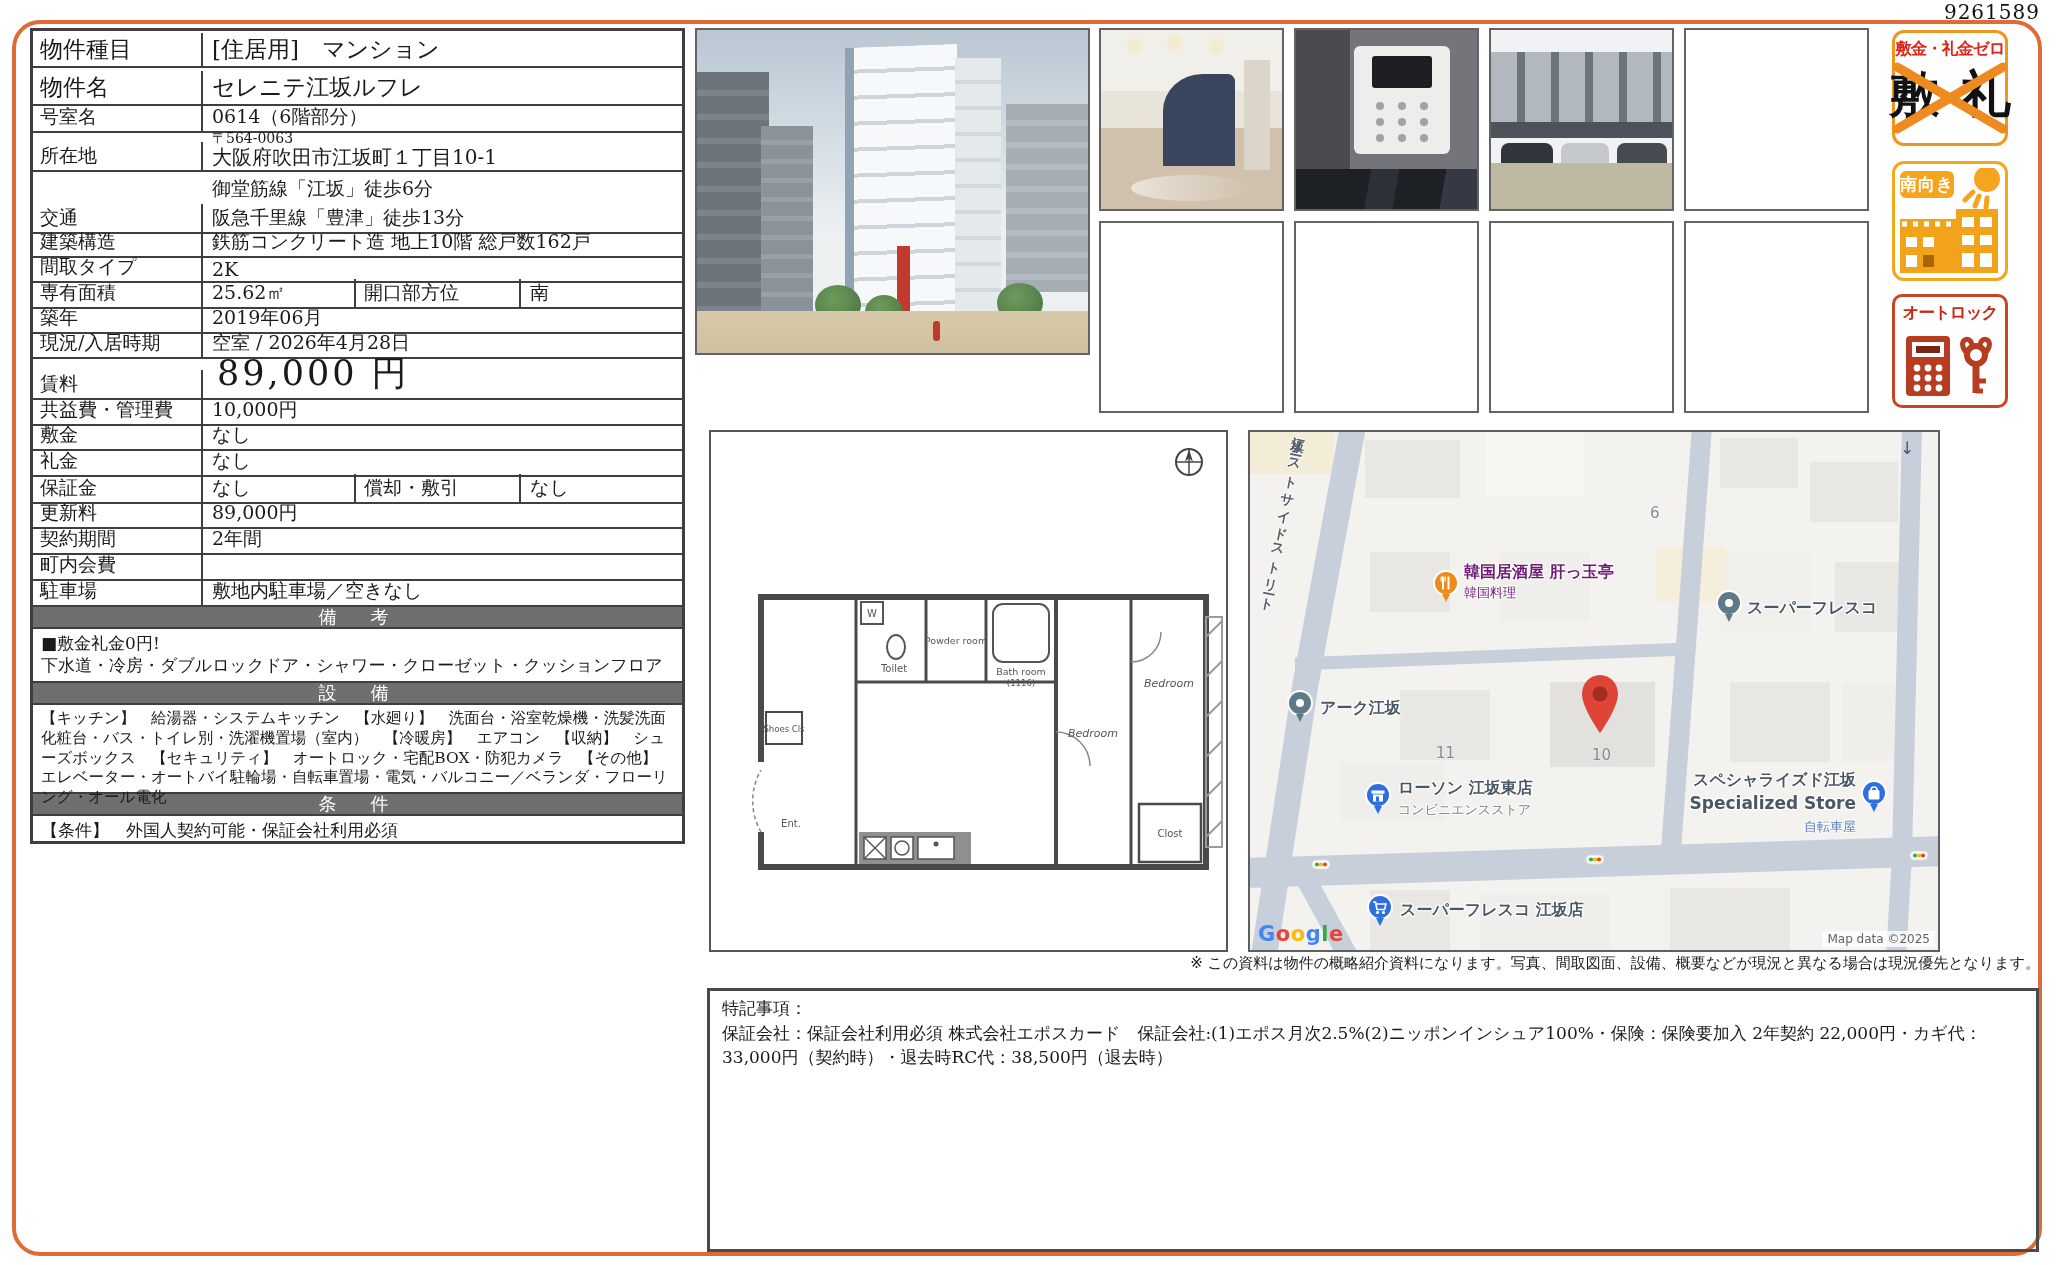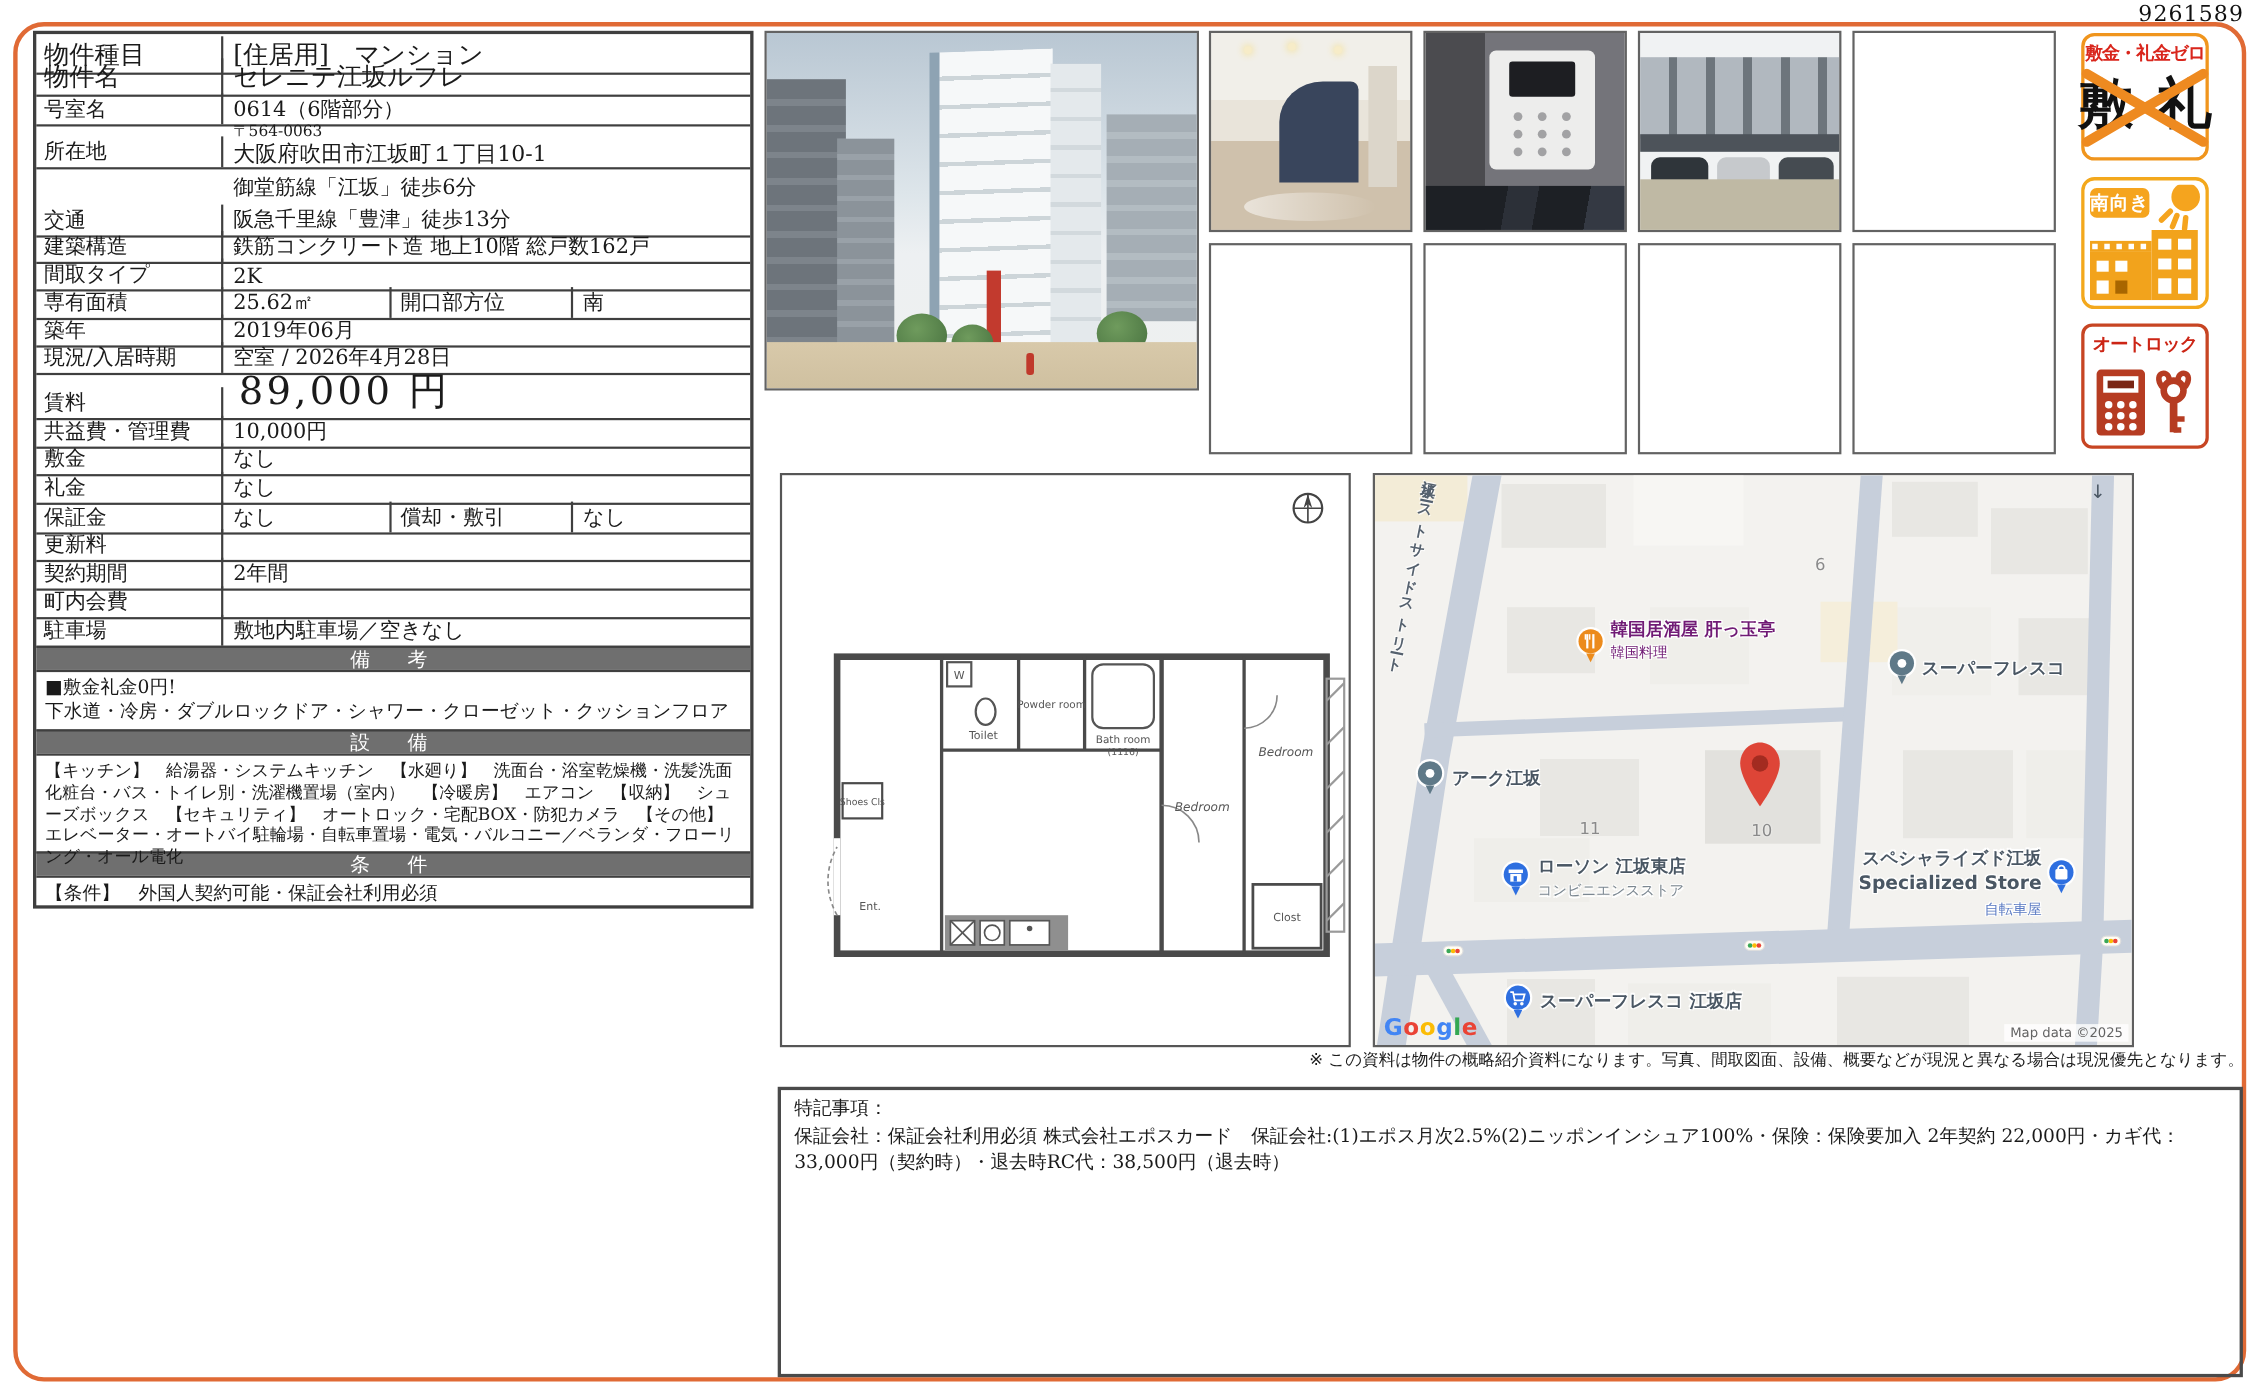--- a/index.html
+++ b/index.html
@@ -109,21 +109,21 @@
 <body>
 
 <div class="abs" id="docnum">9261589</div>
 <div class="abs" id="frame"></div>
 
 <div class="abs ptable">
   <div class="trow first" style="height:35px">
     <div class="tlabel big">物件種目</div>
     <div class="tvalue big">[住居用]　マンション</div>
   </div>
-  <div class="trow" style="height:20px">
+  <div class="trow" style="height:38px">
     <div class="tlabel big">物件名</div>
     <div class="tvalue big">セレニテ江坂ルフレ</div>
   </div>
   <div class="trow" style="height:27px">
     <div class="tlabel">号室名</div>
     <div class="tvalue">0614（6階部分）</div>
   </div>
   <div class="trow" style="height:39px">
     <div class="tlabel">所在地</div>
     <div class="tvalue coltext">
@@ -177,20 +177,21 @@
     <div class="tvalue">なし</div>
   </div>
   <div class="trow" style="height:27px">
     <div class="tlabel">保証金</div>
     <div class="tvalue tval-fixed">なし</div>
     <div class="tlab2">償却・敷引</div>
     <div class="tvalue">なし</div>
   </div>
   <div class="trow" style="height:25px">
     <div class="tlabel">更新料</div>
+    <div class="tvalue">89,000円</div>
   </div>
   <div class="trow" style="height:26px">
     <div class="tlabel">契約期間</div>
     <div class="tvalue">2年間</div>
   </div>
   <div class="trow" style="height:26px">
     <div class="tlabel">町内会費</div>
     <div class="tvalue"></div>
   </div>
   <div class="trow" style="height:26px">

